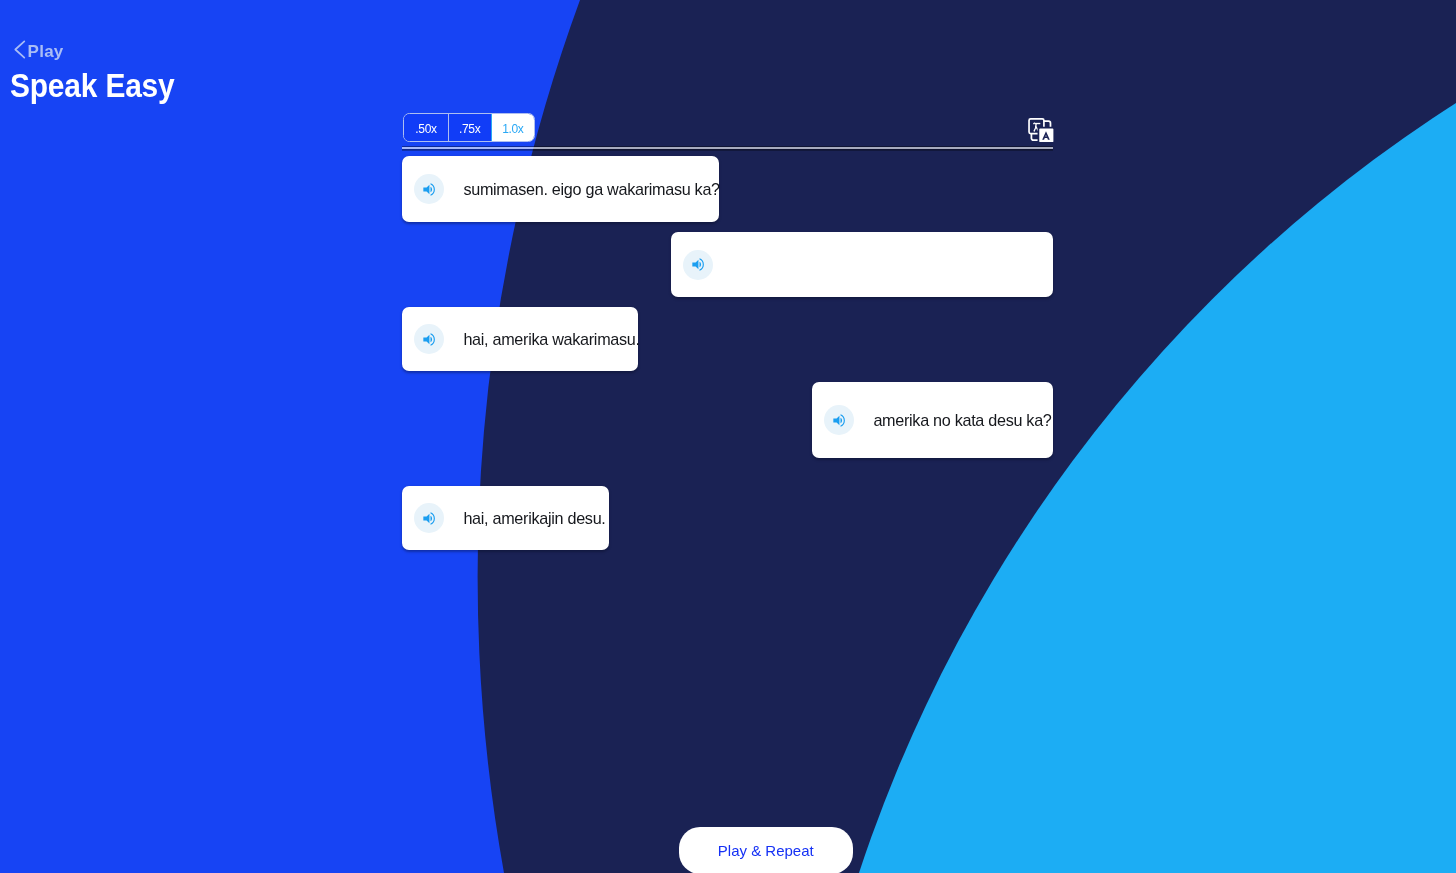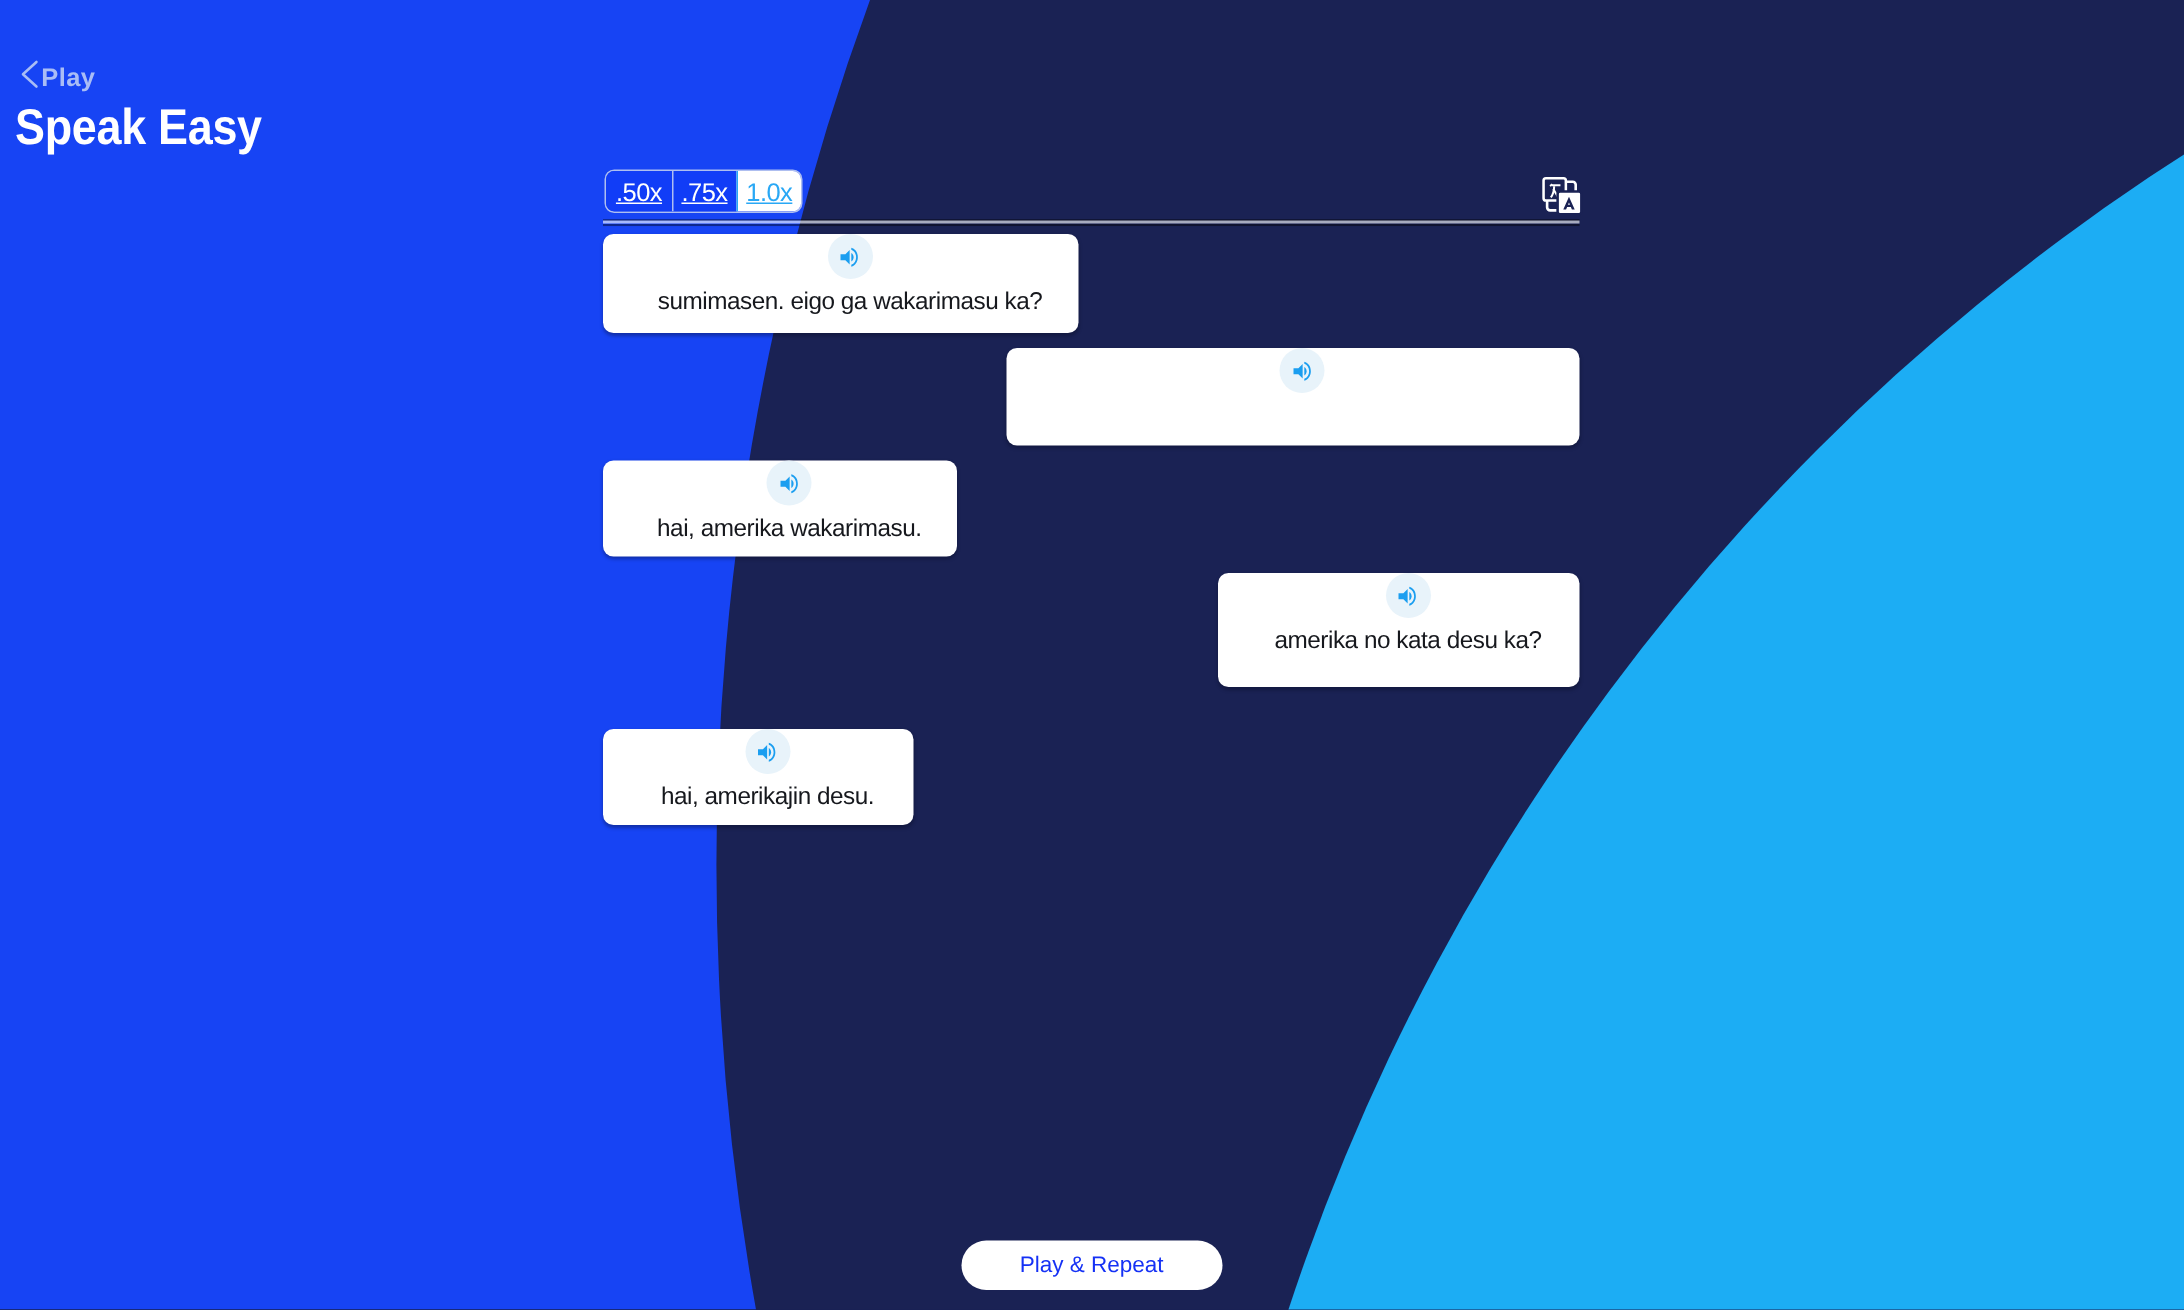--- a/index.html
+++ b/index.html
@@ -20,43 +20,43 @@
   .exit-chev { width: 12px; height: 19px; display: block; position: relative; top: 1.2px; color: var(--exit-text); }
   .exit-label { font-size: 17px; font-weight: 700; color: var(--exit-text); letter-spacing: 0.25px; position: relative; top: -1.5px; }
   .title { position: absolute; left: 9.8px; top: 67px; font-size: 33.5px; font-weight: 700;
            color: var(--white, #ffffff); letter-spacing: -0.2px; transform: scaleX(0.893);
            transform-origin: left top; white-space: nowrap; }
   .panel { position: absolute; left: 402px; top: 113.2px; width: 651px; }
   .toolbar { display: flex; align-items: center; justify-content: space-between; height: 28.5px; }
   .speed { display: flex; border: 1px solid var(--toggle-border); border-radius: 6.5px; overflow: hidden;
            height: 28.5px; position: relative; left: 1.4px; }
   .seg { display: flex; align-items: center; justify-content: center; width: 43.2px;
-         font-size: 17px; color: var(--white, #ffffff); background: var(--toggle-fill); letter-spacing: -0.35px;
-         padding-top: 2.4px; text-decoration: underline; }
+         font-size: 12px; color: var(--white, #ffffff); background: var(--toggle-fill); letter-spacing: -0.35px;
+         padding-top: 2.4px; }
   .seg + .seg { border-left: 1px solid var(--toggle-border); }
   .seg.on { background: var(--white, #ffffff); color: var(--accent-cyan-text); border-left-color: var(--accent-cyan-text); }
   .translate-btn { width: 26px; height: 26px; position: relative; }
   .translate-btn svg { width: 28px; height: 28px; display: block;
                        position: absolute; left: -0.2px; top: 1.6px; }
   .tr-out { fill: var(--navy); stroke: var(--white, #ffffff); stroke-width: 1.45; }
   .tr-out2 { fill: none; stroke: var(--white, #ffffff); stroke-width: 1.5; }
   .tr-stroke { fill: none; stroke: var(--white, #ffffff); stroke-width: 1.15; stroke-linecap: butt; }
   .tr-box { fill: var(--white, #ffffff); stroke: var(--navy); stroke-width: 1.45; }
   .tr-a { fill: var(--navy); }
   .divider { position: absolute; left: 402px; top: 147px; width: 651px; height: 1.6px;
              background: rgba(255,255,255,.62);
              box-shadow: 0 -0.9px 0 rgba(0,0,0,.42), 0 1.7px 0 rgba(0,0,0,.42); }
   .bubble { position: absolute; background: var(--white, #fff); border-radius: 7px;
-            display: flex; align-items: center; padding-left: 12.4px; gap: 6px;
-            box-shadow: 0 1.5px 2.5px rgba(5,8,30,.35); flex-direction: column; }
+            display: flex; align-items: center; padding-left: 12.4px; gap: 19px;
+            box-shadow: 0 1.5px 2.5px rgba(5,8,30,.35); }
   .spk { width: 30px; height: 30px; border-radius: 50%; background: var(--speaker-tint);
          display: flex; align-items: center; justify-content: center; flex: none; }
   .spk-svg { width: 17px; height: 17px; fill: var(--speaker-icon); display:block; }
   .btext { font-size: 16.2px; letter-spacing: -0.3px; color: var(--bubble-text); white-space: nowrap; }
-  .play { position: absolute; left: 641px; top: 827px; width: 173.5px; height: 33px;
+  .play { position: absolute; left: 679px; top: 827px; width: 173.5px; height: 47px;
           background: var(--white, #fff); border-radius: 21px; display: flex; align-items: center;
           justify-content: center; font-size: 15px; color: var(--play-text); }
 </style>
 </head>
 <body style="background: rgb(26, 34, 84);">
 
 <svg id="bg" viewBox="0 0 1456 873">
   <rect id="bg-navy" x="0" y="0" width="1456" height="873" fill="#1a2254"></rect>
   <path id="bg-blue" d="M0,0 L580,0 A1676,1676 0 0 0 504,873 L0,873 Z" fill="#1744f4"></path>
   <circle id="bg-cyan" cx="2241" cy="1328" r="1455" fill="#1cadf4"></circle>

